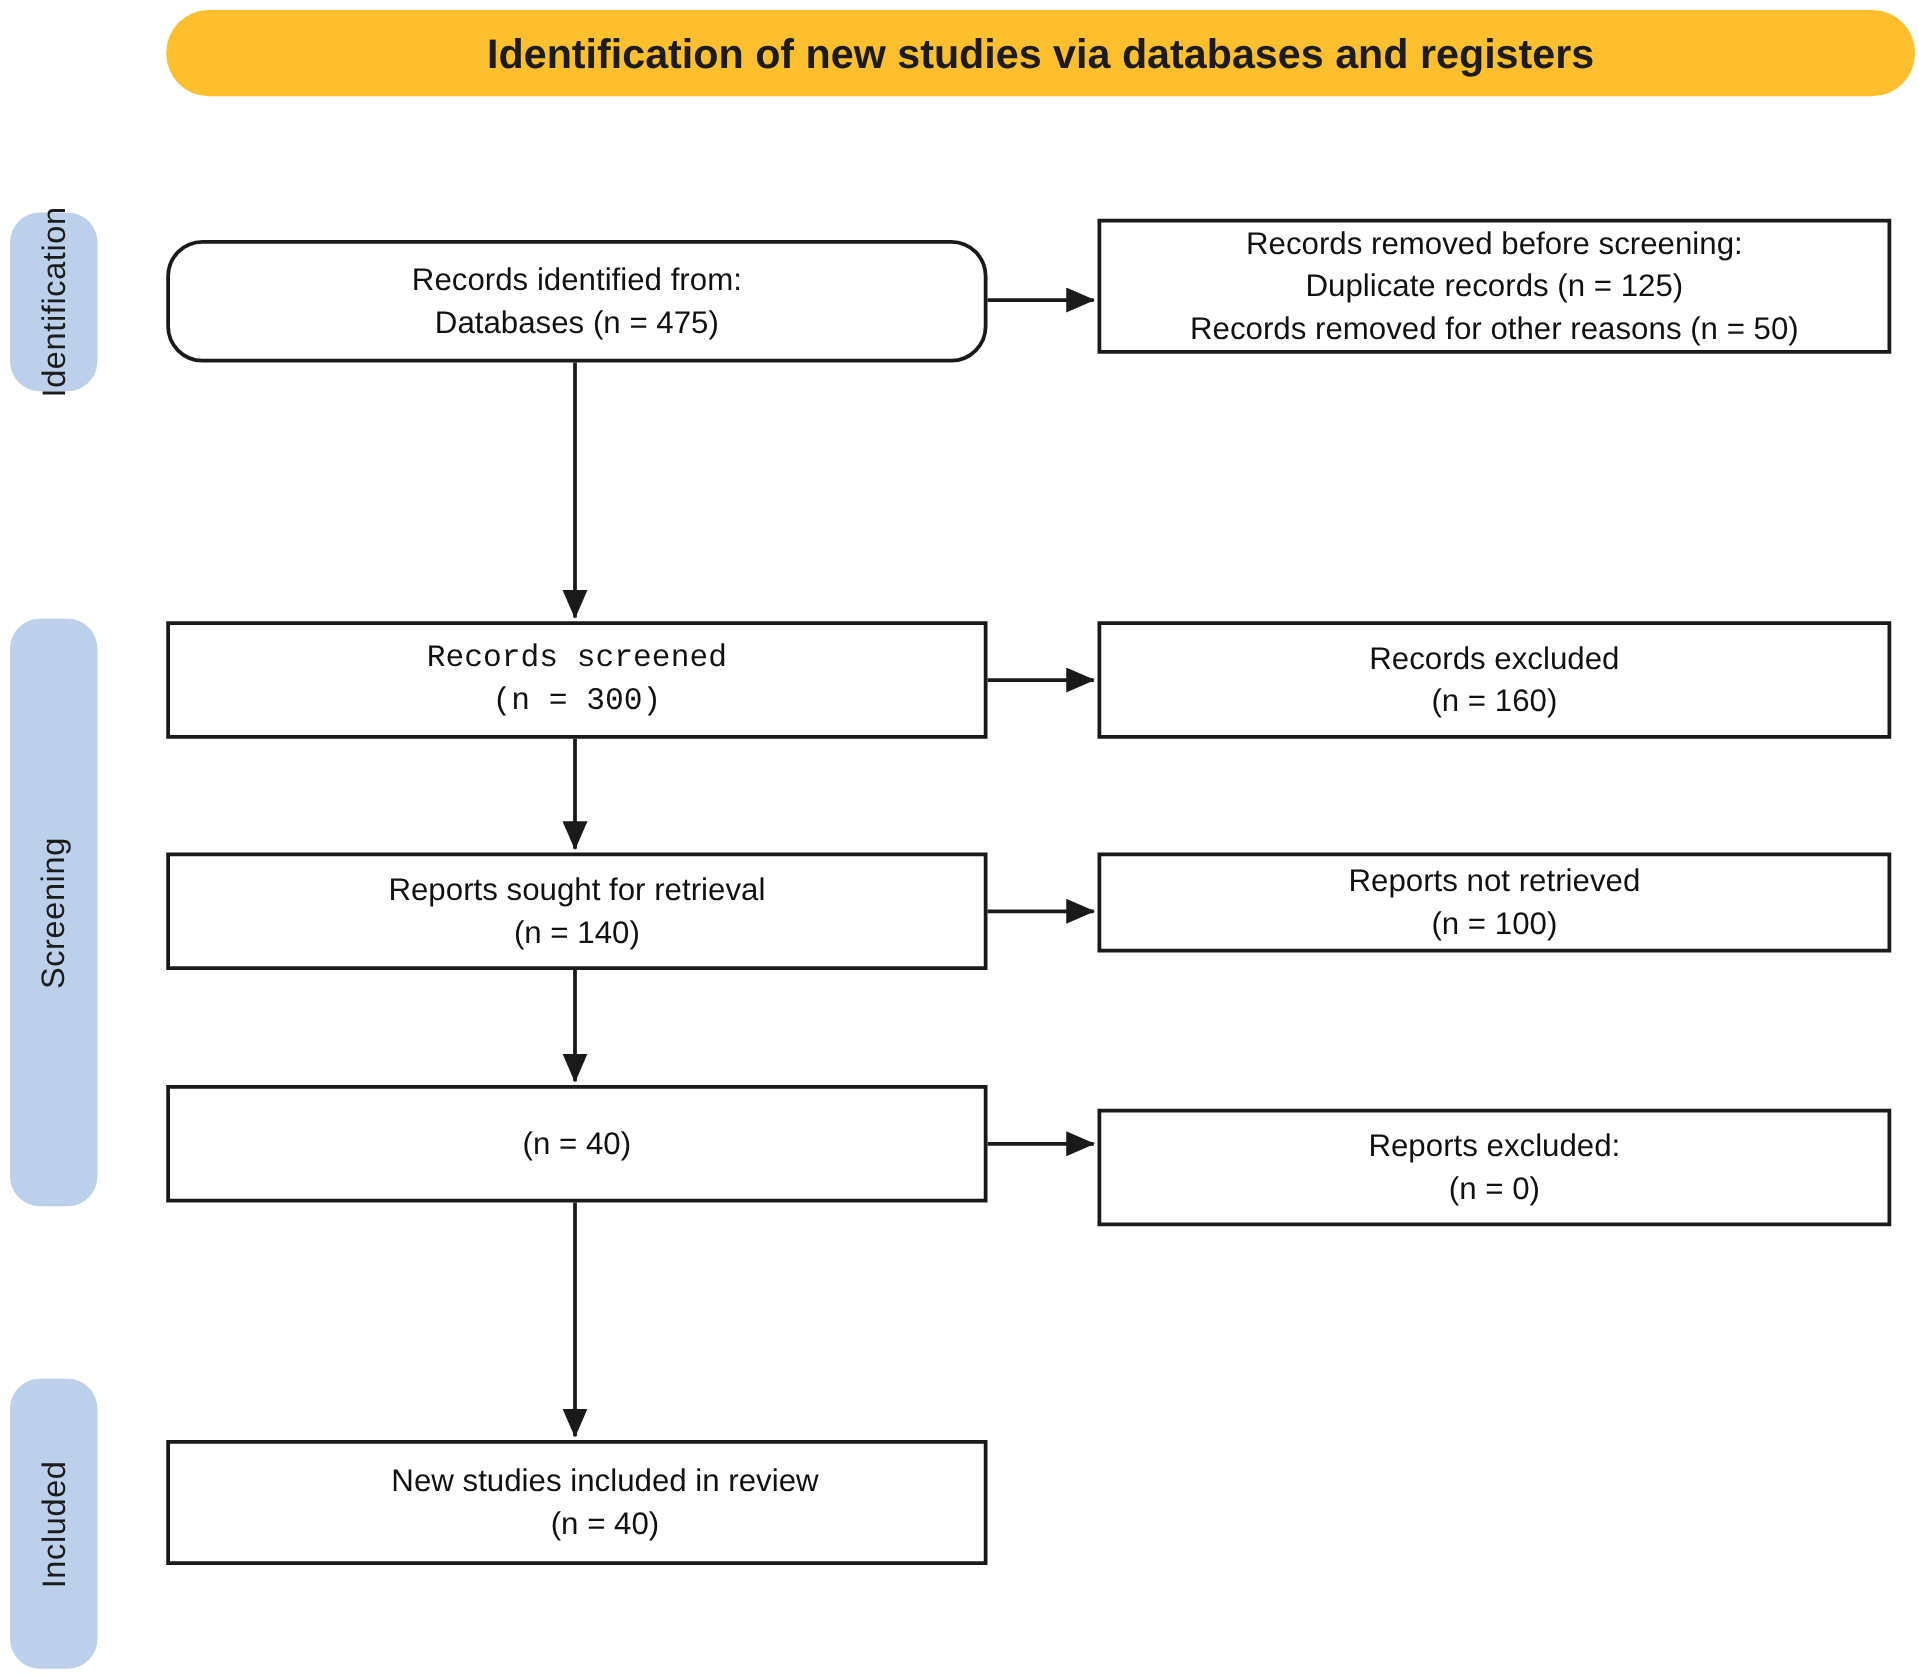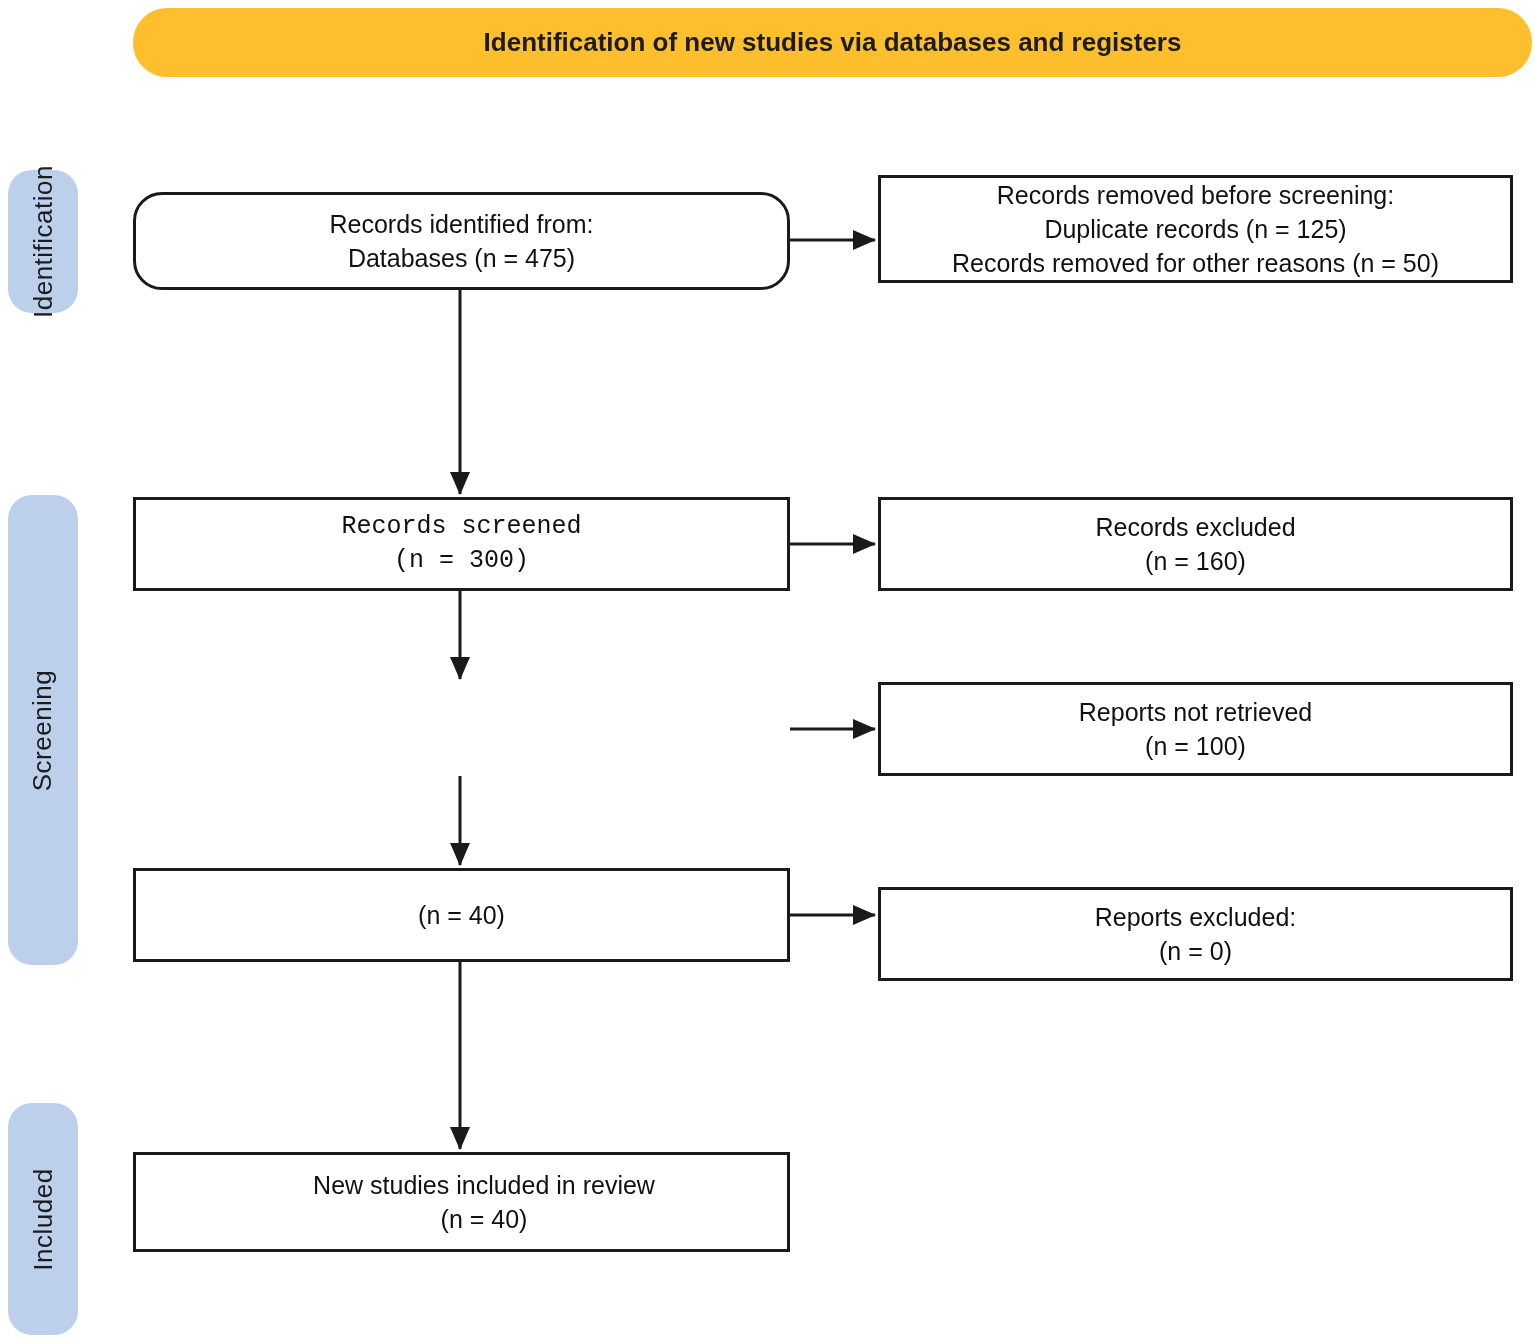--- a/index.html
+++ b/index.html
@@ -13,21 +13,21 @@
     position:relative;
     width:1535px;height:1341px;
     background:#ffffff;
     overflow:hidden;
   }
   .banner{
     position:absolute;left:133px;top:8px;width:1399px;height:69px;
     background:var(--banner);
     border-radius:34px;
     display:flex;align-items:center;justify-content:center;
-    font-weight:bold;font-size:26px;color:#1c1c1c;
+    font-weight:bold;font-size:33px;color:#1c1c1c;
   }
   .side-label{
     position:absolute;left:8px;width:70px;
     background:var(--side);
     border-radius:24px;
     display:flex;align-items:center;justify-content:center;
     overflow:visible;
   }
   .side-label .vtext{
     transform:rotate(-90deg);
@@ -74,20 +74,24 @@
   <div class="box left" style="top:192px;height:98px;border-radius:29px;">
     <div>Records identified from:</div>
     <div>Databases (n = 475)</div>
   </div>
 
   <div class="box left" style="top:497px;height:94px;font-family:Liberation Mono, monospace;">
     <div>Records screened</div>
     <div>(n = 300)</div>
   </div>
 
+  <div class="box left" style="top:682px;height:94px;">
+    <div>Reports sought for retrieval</div>
+    <div>(n = 140)</div>
+  </div>
 
   <div class="box left" style="top:868px;height:94px;">
     <div>(n = 40)</div>
   </div>
 
   <div class="box left" style="top:1152px;height:100px;padding-left:45px;">
     <div>New studies included in review</div>
     <div>(n = 40)</div>
   </div>
 
@@ -95,21 +99,21 @@
     <div>Records removed before screening:</div>
     <div>Duplicate records (n = 125)</div>
     <div>Records removed for other reasons (n = 50)</div>
   </div>
 
   <div class="box right" style="top:497px;height:94px;">
     <div>Records excluded</div>
     <div>(n = 160)</div>
   </div>
 
-  <div class="box right" style="top:682px;height:94px;">
+  <div class="box right" style="top:682px;height:80px;">
     <div>Reports not retrieved</div>
     <div>(n = 100)</div>
   </div>
 
   <div class="box right" style="top:868px;height:94px;margin-top:19px;">
     <div>Reports excluded:</div>
     <div>(n = 0)</div>
   </div>
 
   <svg class="arrows" viewBox="0 0 1535 1341" xmlns="http://www.w3.org/2000/svg">

